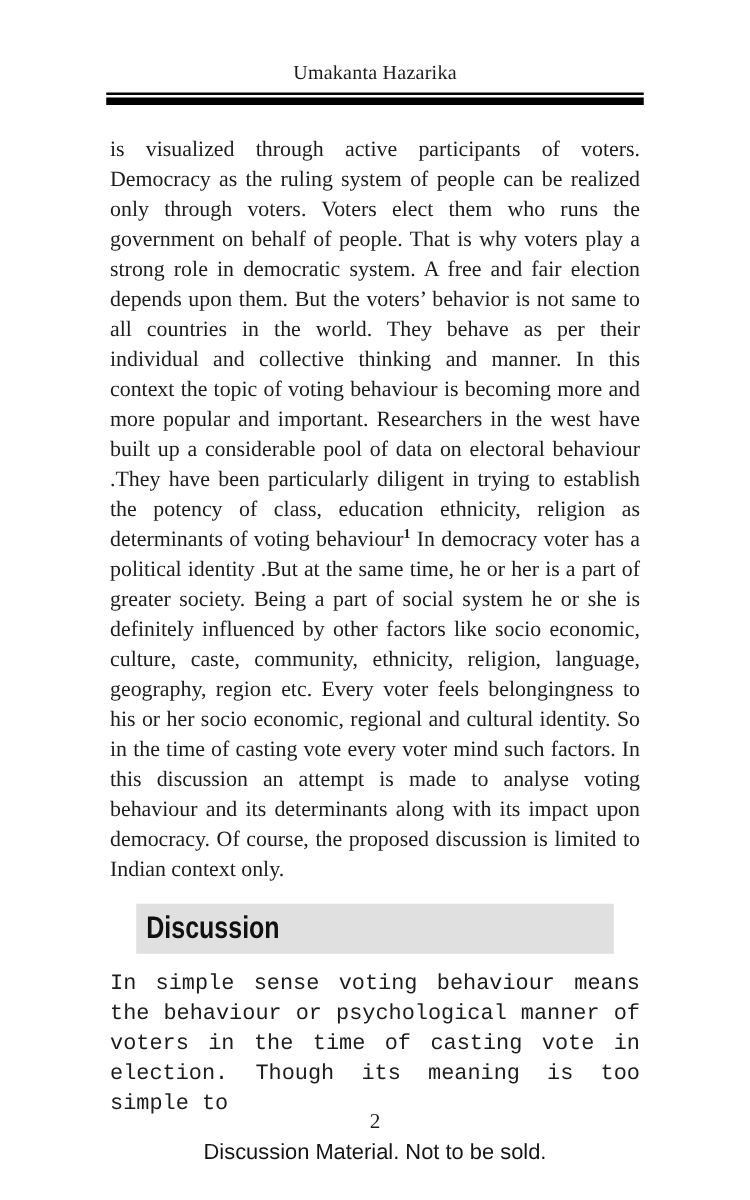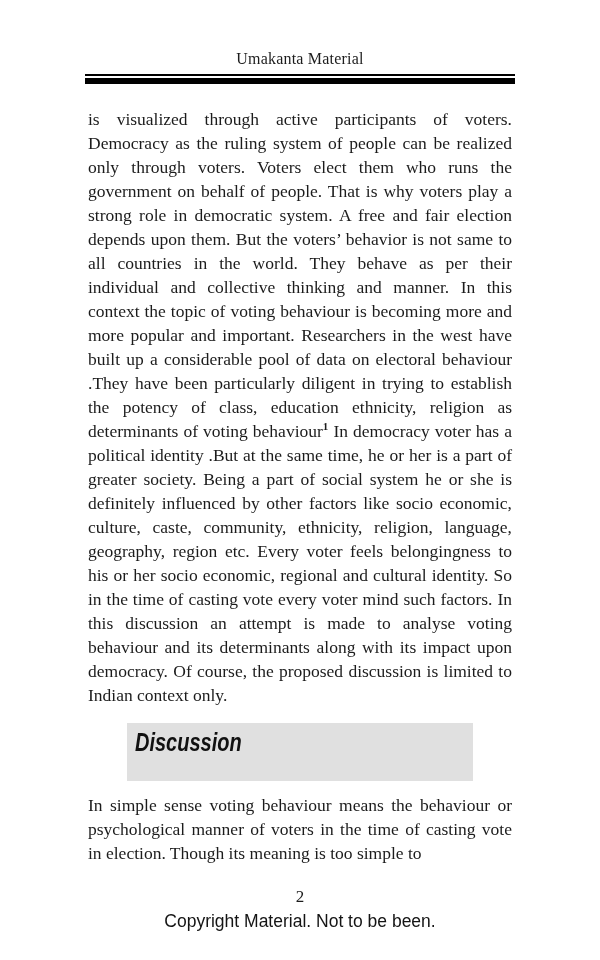--- a/index.html
+++ b/index.html
@@ -42,40 +42,40 @@
     line-height: 24px;
     text-align: justify;
   }
   .footnote-sup {
     font-weight: bold;
     font-size: 11px;
     line-height: 0;
     vertical-align: super;
   }
   .section-heading {
-    width: 346px;
+    width: 382px;
     margin: 16px auto 0 auto;
     background: #e0e0e0;
-    padding: 6px 0 25px 8px;
+    padding: 6px 0 7px 8px;
     box-sizing: border-box;
-    font-style: italic;
   }
   .section-heading .heading-text {
     display: inline-block;
     font-family: "Liberation Sans", sans-serif;
     font-weight: bold;
     font-size: 25px;
     line-height: 27px;
     color: #111111;
     transform: scaleX(0.8);
     transform-origin: 0 50%;
     white-space: nowrap;
   }
   .para-2 {
     margin-top: 12px;
+    font-family: Liberation Mono, monospace;
   }
   .footer {
     position: absolute;
     left: 0;
     right: 0;
     bottom: 28px;
     text-align: center;
   }
   .page-number {
     font-size: 17px;
@@ -86,34 +86,34 @@
     font-size: 17.5px;
     color: #141414;
   }
 </style>
 </head>
 <body>
 
 <div class="page">
 
   <div class="running-header">
-    <span>Umakanta Material</span>
+    <span>Umakanta Hazarika</span>
   </div>
 
   <div class="double-rule">
     <div class="rule-thin"></div>
     <div class="rule-thick"></div>
   </div>
 
   <div class="body-text"><span>is visualized through active participants of voters. Democracy  as the ruling system of people can be realized only through voters. Voters elect them who  runs the government on behalf of people. That is why voters play a strong role in democratic system. A free and fair election depends upon them. But the voters’ behavior is not same to all countries in the world. They behave as per their individual and collective thinking and manner. In this context the topic of voting behaviour is becoming more and more popular and important. Researchers in the west have built up a considerable pool of data on electoral behaviour .They have been particularly diligent in trying to establish the potency of class, education ethnicity, religion as determinants of voting behaviour</span><sup class="footnote-sup">1</sup><span> In democracy voter has a political identity .But at the same time, he or her is a part of greater society. Being a part of social system he or she is definitely influenced by other factors like socio economic, culture, caste, community, ethnicity, religion, language, geography, region etc. Every voter feels belongingness to his or her socio economic, regional and cultural identity. So in the time of casting vote every voter mind such factors.  In this discussion an attempt is made to analyse voting behaviour and its determinants along with its impact upon democracy. Of course, the proposed discussion is limited to Indian context only.</span></div>
 
   <div class="section-heading">
     <span class="heading-text">Discussion</span>
   </div>
 
   <div class="body-text para-2">In simple sense voting behaviour means the behaviour or psychological manner of voters in the time of casting vote in election. Though its meaning is too simple to</div>
 
   <div class="footer">
     <div class="page-number">2</div>
-    <div class="copyright">Copyright Material. Not to be been.</div>
+    <div class="copyright">Discussion Material. Not to be sold.</div>
   </div>
 
 </div>
 
 </body></html>

